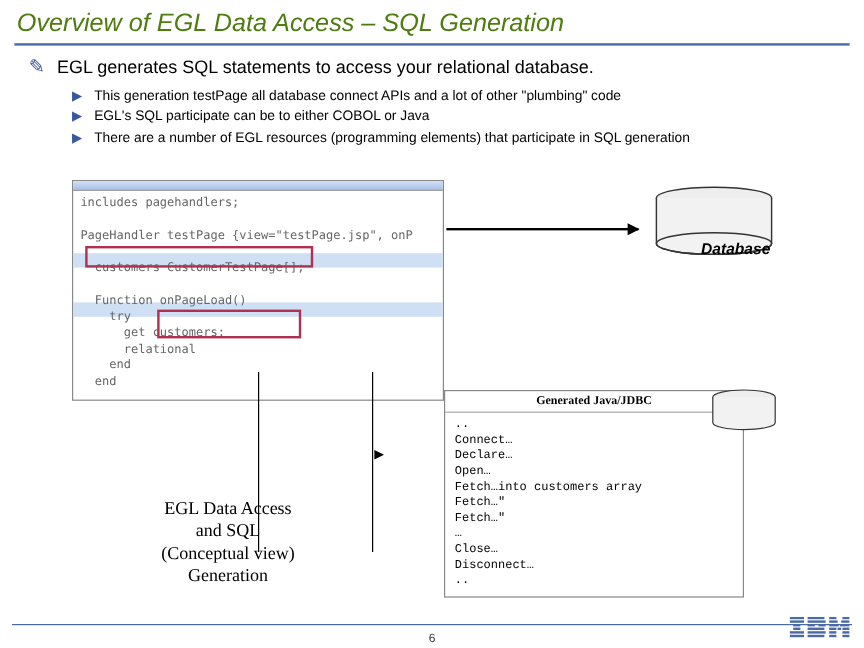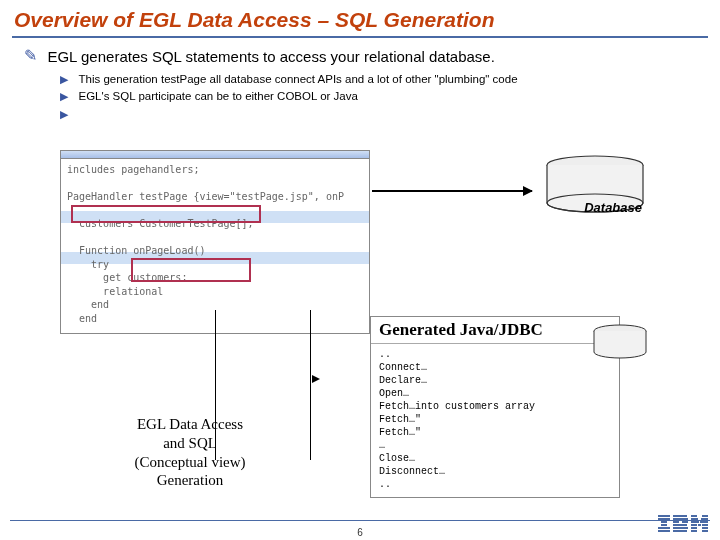--- a/index.html
+++ b/index.html
@@ -6,23 +6,23 @@
   body {
     width: 720px;
     height: 540px;
     font-family: Arial, sans-serif;
     background: #fff;
     position: relative;
     overflow: hidden;
   }
   .title {
     font-size: 21px;
-    font-weight: bold;
+    font-weight: normal;
     font-style: italic;
-    color: #c2410c;
+    color: #4d7c0f;
     padding: 8px 14px 4px 14px;
   }
   .title-rule {
     border-bottom: 2px solid #4a6aa5;
     margin: 0 12px 10px 12px;
   }
   .main-bullet {
     display: flex;
     align-items: flex-start;
     padding: 0 24px 6px 24px;
@@ -137,23 +137,24 @@
     position: absolute;
     right: 40px;
     bottom: -8px;
     width: 250px;
     border: 1px solid #888;
     background: #fff;
   }
   .gen-title {
     font-family: "Times New Roman", serif;
     font-weight: bold;
-    font-size: 17px;
+    font-size: 10px;
     padding: 3px 8px;
     border-bottom: 1px solid #aaa;
+    text-align: center;
   }
   .gen-body {
     font-family: "Courier New", monospace;
     font-size: 10px;
     padding: 4px 8px 6px 8px;
     line-height: 1.3;
     white-space: pre;
   }
   .footer {
     position: absolute;
@@ -206,20 +207,21 @@
   <div class="sub-bullet">
     <span class="arrow">▶</span>
     <span>This generation testPage all database connect APIs and a lot of other "plumbing" code</span>
   </div>
   <div class="sub-bullet">
     <span class="arrow">▶</span>
     <span>EGL's SQL participate can be to either COBOL or Java</span>
   </div>
   <div class="sub-bullet">
     <span class="arrow">▶</span>
+    <span>There are a number of EGL resources (programming elements) that participate in SQL generation</span>
   </div>
 </div>
 
 <div class="diagram">
 
   <div class="code-window">
     <div class="code-titlebar"></div>
     <div class="code-body">
       <div class="hl-line" style="left:0;width:100%;top:52px;"></div>
       <div class="hl-line" style="left:0;width:100%;top:93px;"></div>

